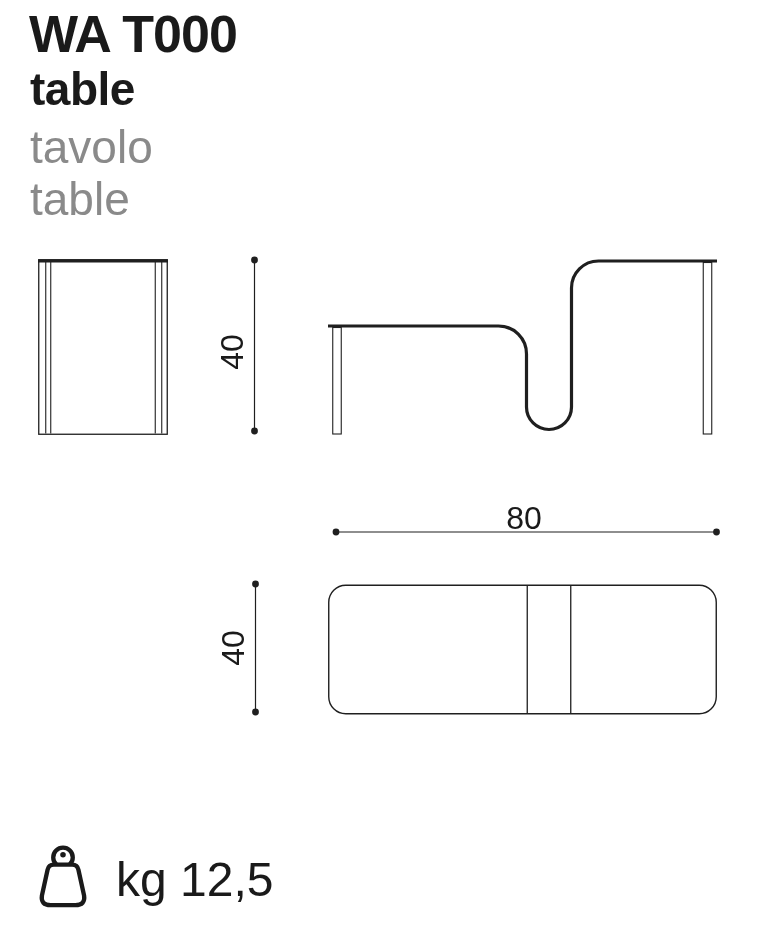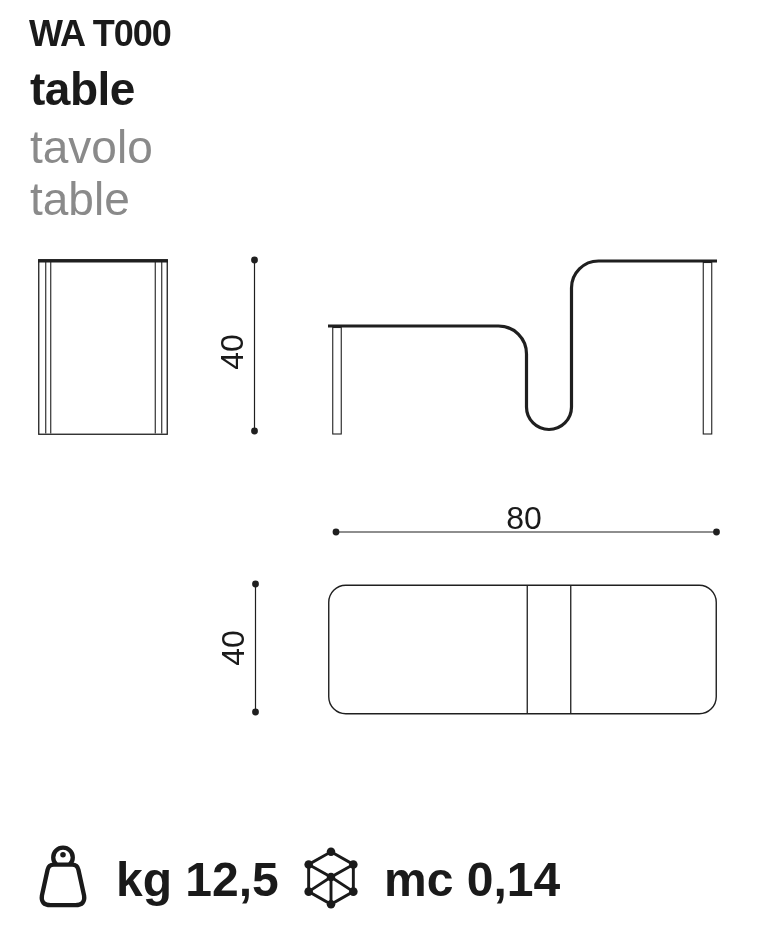--- a/index.html
+++ b/index.html
@@ -7,21 +7,21 @@
     position:relative;
     width:771px;height:941px;
     background:#fff;
     font-family:"Liberation Sans", sans-serif;
     color:#1a1a1a;
     overflow:hidden;
   }
   .abs{position:absolute;}
   .model-code{
     left:29px;top:6px;
-    font-size:36px;font-weight:700;letter-spacing:-1px;
+    font-size:52px;font-weight:700;letter-spacing:-1px;
     line-height:56px;white-space:nowrap;
   }
   .category{
     left:30px;top:64px;
     font-size:46px;font-weight:700;letter-spacing:-0.5px;
     line-height:50px;white-space:nowrap;
   }
   .lang-name{
     left:30px;
     font-size:46px;font-weight:400;
@@ -40,21 +40,21 @@
     width:64px;height:32px;
     transform:rotate(-90deg);
     transform-origin:center center;
   }
   .spec{
     display:flex;align-items:center;
   }
   .spec-weight{left:26px;top:842px;gap:16px;}
   .spec-volume{left:296px;top:845px;gap:18px;}
   .spec-value{
-    font-size:48px;font-weight:700;color:#1a1a1a;
+    font-size:48px;font-weight:400;color:#1a1a1a;
     white-space:nowrap;letter-spacing:0;
   }
 </style>
 </head>
 <body>
 
 <div class="sheet">
 
   <div class="abs model-code">WA T000</div>
   <div class="abs category">table</div>
@@ -109,32 +109,14 @@
 
   <div class="abs spec spec-weight">
     <svg width="74" height="74" viewBox="0 0 72 72" fill="none" stroke="#1a1a1a">
       <circle cx="36" cy="15" r="9.5" stroke-width="4.2"></circle>
       <path d="M27,22 L45,22 Q50,22 51,27 L56.5,52 Q58,61.5 48,61.5 L24,61.5 Q14,61.5 15.5,52 L21,27 Q22,22 27,22 Z" fill="#ffffff" stroke-width="4.2" stroke-linejoin="round"></path>
       <circle cx="36" cy="12.5" r="2.7" fill="#1a1a1a" stroke="none"></circle>
     </svg>
     <div class="spec-value">kg 12,5</div>
   </div>
 
-  <div class="abs spec spec-volume">
-    <svg width="70" height="68" viewBox="0 0 72 70" fill="none" stroke="#1a1a1a" stroke-width="3">
-      <path d="M36 7 L59 20 L59 48 L36 61 L13 48 L13 20 Z"></path>
-      <path d="M13 20 L36 33 L59 20"></path>
-      <path d="M13 48 L36 33 L59 48"></path>
-      <line x1="36" y1="33" x2="36" y2="61"></line>
-      <g fill="#1a1a1a" stroke="none">
-        <circle cx="36" cy="7" r="4.4"></circle>
-        <circle cx="59" cy="20" r="4.4"></circle>
-        <circle cx="59" cy="48" r="4.4"></circle>
-        <circle cx="36" cy="61" r="4.4"></circle>
-        <circle cx="13" cy="48" r="4.4"></circle>
-        <circle cx="13" cy="20" r="4.4"></circle>
-        <circle cx="36" cy="33" r="4.4"></circle>
-      </g>
-    </svg>
-    <div class="spec-value">mc 0,14</div>
-  </div>
 
 </div>
 
 </body></html>

